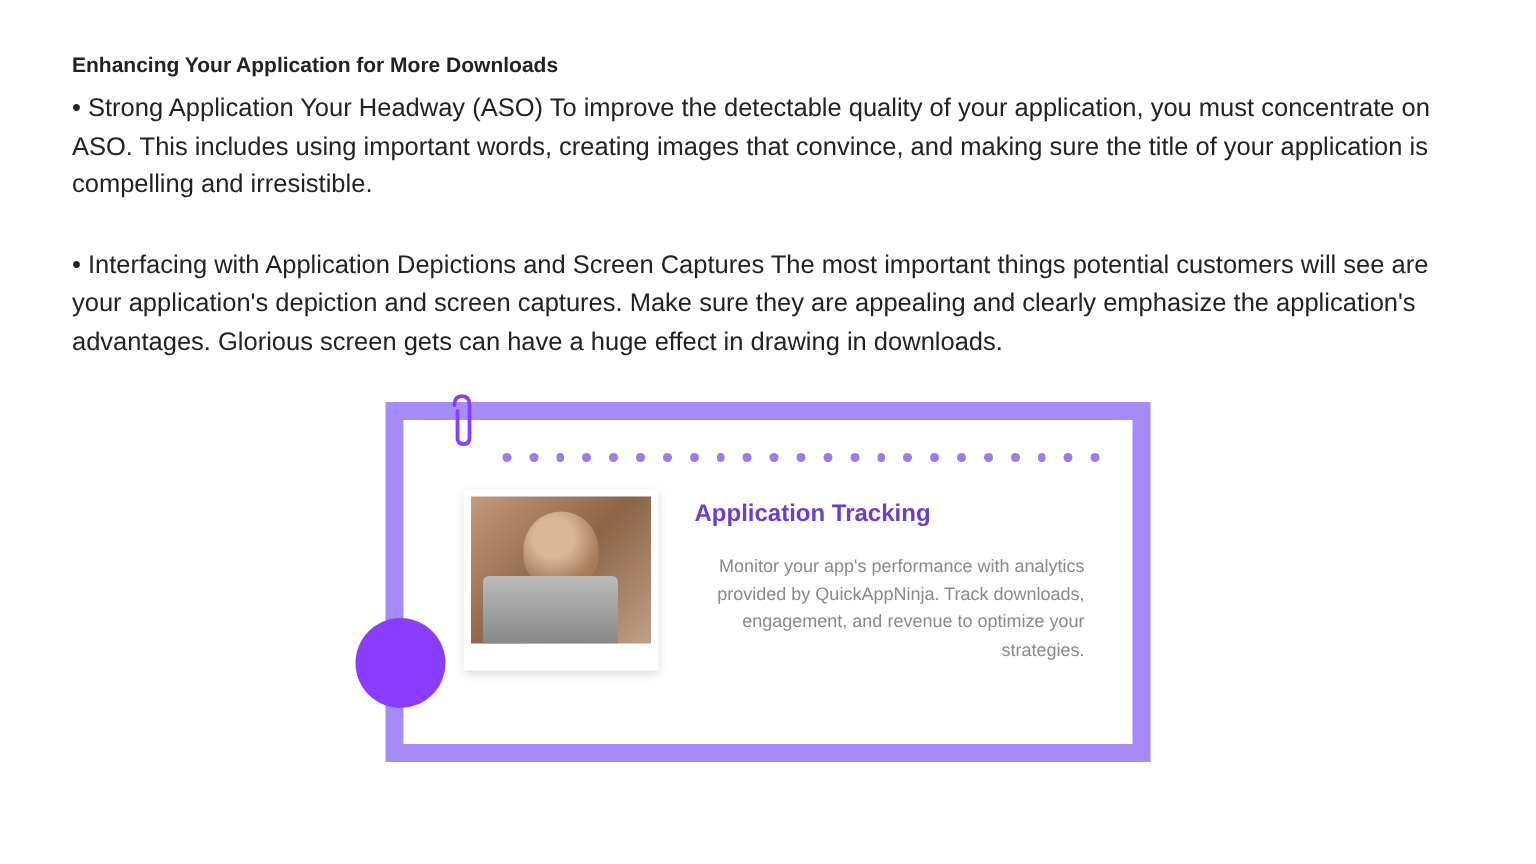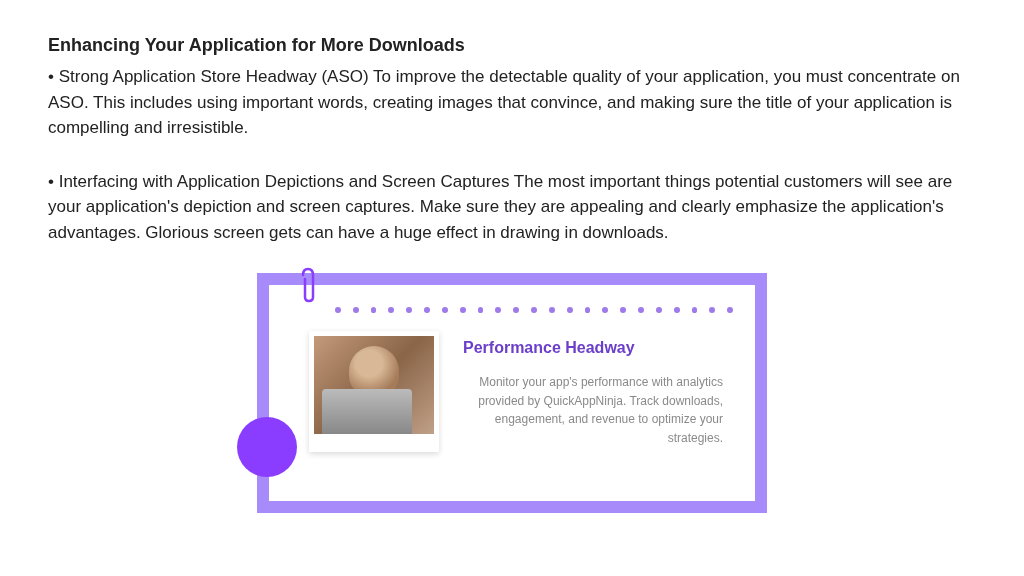--- a/index.html
+++ b/index.html
@@ -9,21 +9,21 @@
     }
     body {
       width: 1024px;
       height: 576px;
       background: #fff;
       font-family: 'Segoe UI', Arial, sans-serif;
       padding: 35px 48px;
       color: #222;
     }
     .heading {
-      font-size: 18px;
+      font-size: 14px;
       font-weight: 700;
       margin-bottom: 8px;
     }
     .paragraph {
       font-size: 17px;
       line-height: 1.5;
       margin-bottom: 28px;
       font-weight: 400;
     }
     .card-wrap {
@@ -134,21 +134,21 @@
       width: 60px;
       height: 60px;
       border-radius: 50%;
       background: #8b3dff;
     }
   </style>
 </head>
 <body>
 
 <h1 class="heading">Enhancing Your Application for More Downloads</h1>
-<p class="paragraph">• Strong Application Store Headway (ASO) To improve the detectable quality of your application, you must concentrate on ASO. This includes using important words, creating images that convince, and making sure the title of your application is compelling and irresistible.</p>
+<p class="paragraph">• Strong Application Your Headway (ASO) To improve the detectable quality of your application, you must concentrate on ASO. This includes using important words, creating images that convince, and making sure the title of your application is compelling and irresistible.</p>
 <p class="paragraph">• Interfacing with Application Depictions and Screen Captures The most important things potential customers will see are your application's depiction and screen captures. Make sure they are appealing and clearly emphasize the application's advantages. Glorious screen gets can have a huge effect in drawing in downloads.</p>
 
 <div class="card-wrap">
   <div class="card">
     <div class="card-inner">
       <div class="clip">
         <svg viewBox="0 0 22 40">
           <path d="M 6 8 Q 6 2 11 2 Q 16 2 16 8 L 16 30 Q 16 34 12 34 Q 8 34 8 30 L 8 12" fill="none" stroke="#8b3dff" stroke-width="2.5" stroke-linecap="round"></path>
         </svg>
       </div>
@@ -176,19 +176,19 @@
           <div class="dot"></div>
           <div class="dot"></div>
           <div class="dot"></div>
         </div>
       <div class="circle"></div>
       <div class="card-body">
         <div class="photo-frame">
           <div class="photo"></div>
         </div>
         <div class="text-block">
-          <div class="card-title">Performance Headway</div>
+          <div class="card-title">Application Tracking</div>
           <div class="card-desc">Monitor your app's performance with analytics provided by QuickAppNinja. Track downloads, engagement, and revenue to optimize your strategies.</div>
         </div>
       </div>
     </div>
   </div>
 </div>
 
 </body></html>

